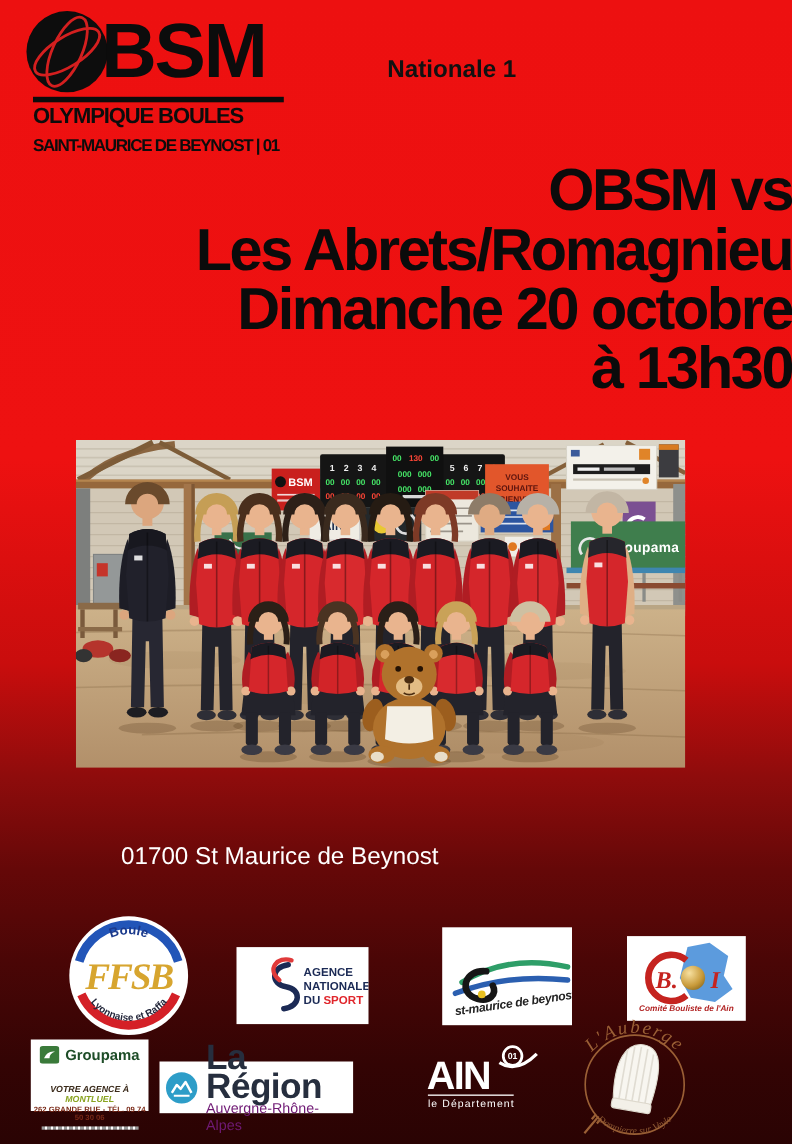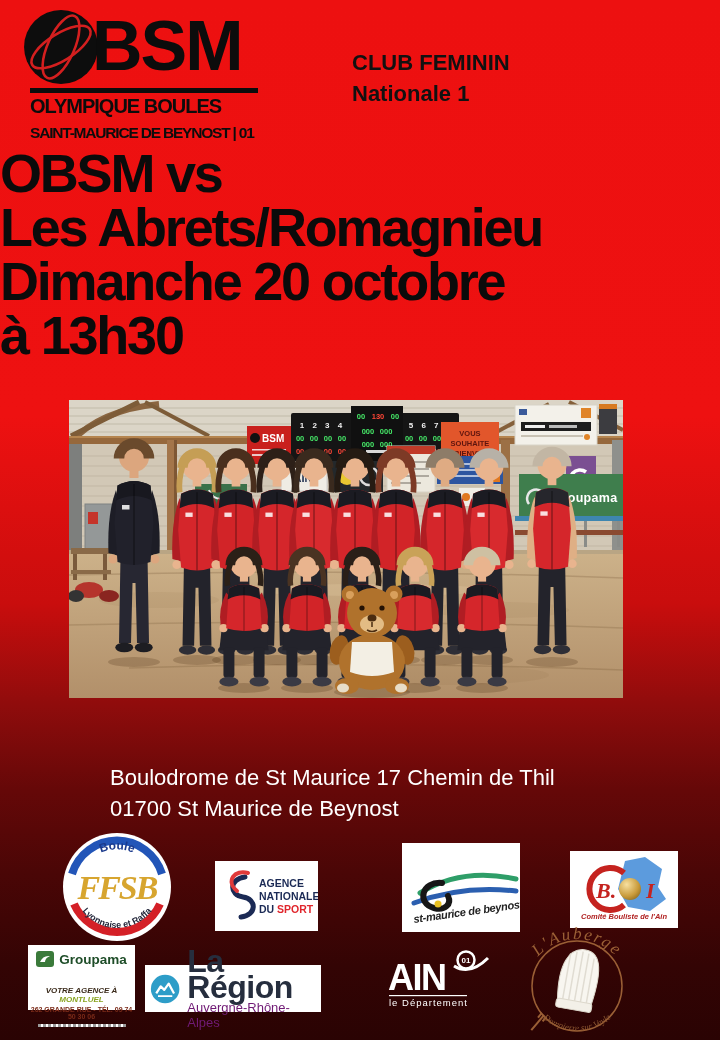--- a/index.html
+++ b/index.html
@@ -9,31 +9,31 @@
   .abs{position:absolute;}
   
   .obsm-logo{left:18px;top:6px;width:244px;height:138px;}
   .bsm-text{left:74px;top:2px;font-size:70px;line-height:76px;font-weight:bold;letter-spacing:-2px;color:#0c0c0c;}
   .logo-rule{left:12px;top:82px;width:228px;height:5px;background:#0c0c0c;}
   .logo-l1{left:12px;top:84px;font-size:20px;line-height:32px;font-weight:bold;letter-spacing:-1px;color:#0c0c0c;white-space:nowrap;}
   .logo-l2{left:12px;top:117px;font-size:15.5px;line-height:20px;font-weight:bold;letter-spacing:-1.2px;color:#0c0c0c;white-space:nowrap;text-align:center;}
   
   .club-label{left:352px;top:47px;font-size:22px;line-height:31px;font-weight:bold;color:#111;}
   
-  .title{left:0;top:146px;width:720px;text-align:left;color:#0b0b0b;}
+  .title{left:0;top:146px;width:720px;text-align:right;color:#0b0b0b;}
   .title-line{font-size:54px;line-height:54px;font-weight:bold;letter-spacing:-2.2px;}
   
   .photo{left:69px;top:400px;width:554px;height:298px;}
   .photo svg{display:block;font-family:"Liberation Sans",sans-serif;}
   
   .address{left:110px;top:762px;color:#fff;font-size:22px;line-height:31px;}
   
   .card{background:#fff;}
   .ffsb{left:62px;top:832px;width:110px;height:110px;}
-  .ans{left:215px;top:861px;width:103px;height:70px;}
+  .ans{left:215px;top:861px;width:103px;height:70px;padding-left:17px;}
   .stm{left:402px;top:843px;width:118px;height:89px;}
   .bci{left:570px;top:851px;width:108px;height:77px;}
   .grp{left:28px;top:945px;width:107px;height:65px;text-align:center;}
   .region{left:145px;top:965px;width:176px;height:47px;}
   .ainlogo{left:388px;top:950px;width:110px;height:58px;}
   .auberge{left:515px;top:923px;width:124px;height:117px;}
   .sb-h{fill:#f0f0f0;font-size:8px;font-weight:bold;word-spacing:6px;}
   .sb-g{fill:#46e868;font-size:7.5px;font-weight:bold;word-spacing:3.5px;}
   .sb-r{fill:#ff4636;font-size:7.5px;font-weight:bold;word-spacing:3.5px;}
   .grp-row1{margin-top:5px;height:18px;display:flex;align-items:center;justify-content:center;gap:5px;}
@@ -58,21 +58,20 @@
       <ellipse cx="38" cy="38" rx="33" ry="13" fill="none" stroke="#d41f1f" stroke-width="2.5" transform="rotate(-32 38 38)"></ellipse>
       <ellipse cx="38" cy="38" rx="13" ry="33" fill="none" stroke="#d41f1f" stroke-width="2.5" transform="rotate(24 38 38)"></ellipse>
     </svg>
     <div class="abs bsm-text">BSM</div>
     <div class="abs logo-rule"></div>
     <div class="abs logo-l1">OLYMPIQUE BOULES</div>
     <div class="abs logo-l2">SAINT-MAURICE DE BEYNOST | 01</div>
   </div>
 
   <div class="abs club-label">
-    <div>CLUB FEMININ</div>
     <div>Nationale 1</div>
   </div>
 
   <div class="abs title">
     <div class="title-line">OBSM vs</div>
     <div class="title-line">Les Abrets/Romagnieu</div>
     <div class="title-line">Dimanche 20 octobre</div>
     <div class="title-line">à 13h30</div>
   </div>
 
@@ -342,21 +341,20 @@
       <ellipse cx="303" cy="224" rx="12" ry="9" fill="#e3bc84"></ellipse>
       <ellipse cx="303" cy="218" rx="4.5" ry="3.5" fill="#4a2c10"></ellipse>
       <path d="M303,222 L303,227 M298,230 Q303,233 308,230" fill="none" stroke="#4a2c10" stroke-width="1.5"></path>
       <circle cx="293" cy="208" r="2.6" fill="#241204"></circle>
           <circle cx="313" cy="208" r="2.6" fill="#241204"></circle>
     </g>
   </svg>
   </div>
 
   <div class="abs address">
-    <div>Boulodrome de St Maurice 17 Chemin de Thil</div>
     <div>01700 St Maurice de Beynost</div>
   </div>
 
   <div class="abs ffsb">
     <svg width="110" height="110" viewBox="0 0 110 110">
       <defs>
         <path id="ffsbTop" d="M20,38 A40,40 0 0 1 90,38" fill="none"></path>
         <path id="ffsbBot" d="M14,68 A44,44 0 0 0 96,68" fill="none"></path>
       </defs>
       <circle cx="55" cy="55" r="54" fill="#fff"></circle>

